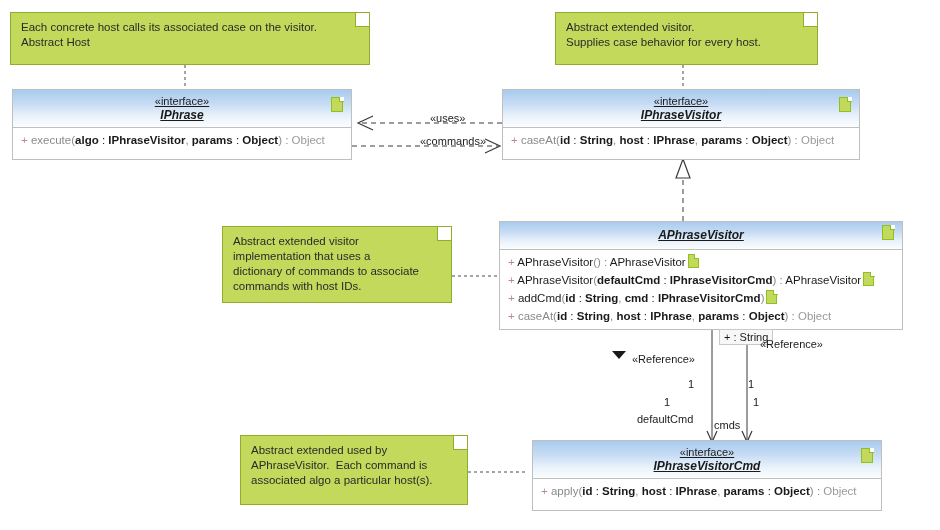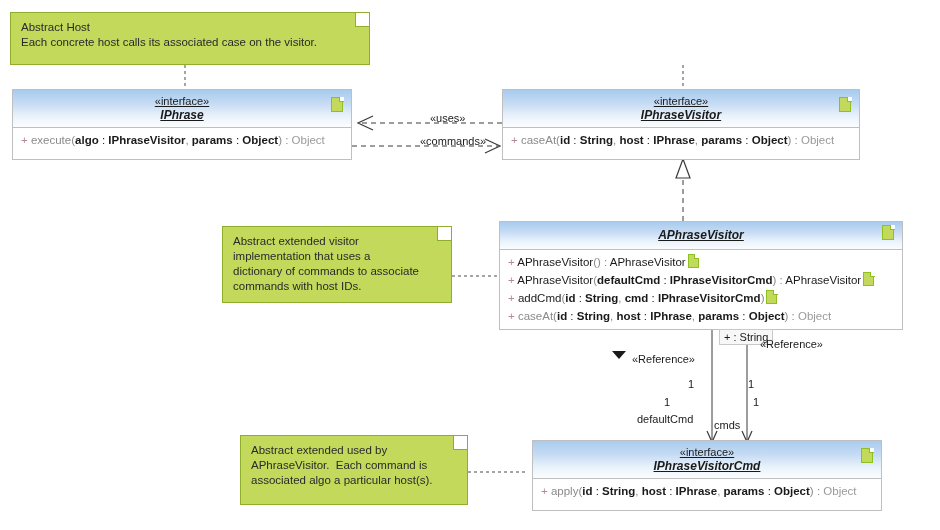--- a/index.html
+++ b/index.html
@@ -150,24 +150,30 @@
 
     <line x1="747" y1="330" x2="747" y2="440" stroke="#3a3a3a" stroke-width="1"></line>
     <polyline points="742,431 747,442 752,431" fill="none" stroke="#3a3a3a" stroke-width="1.2"></polyline>
 
     <polygon points="612,351 626,351 619,359" fill="#1a1a1a"></polygon>
   </svg>
 
   <div class="note" style="left:10px;top:12px;width:360px;height:53px;">
     <div class="foldtri"></div>
     <div class="fold"></div>
+    <div class="note-line">Each concrete host calls its associated case on the visitor.</div>
     <div class="note-line">Abstract Host</div>
-    <div class="note-line">Each concrete host calls its associated case on the visitor.</div>
-  </div>
-
+  </div>
+
+  <div class="note" style="left:555px;top:12px;width:263px;height:53px;">
+    <div class="foldtri"></div>
+    <div class="fold"></div>
+    <div class="note-line">Abstract extended visitor.</div>
+    <div class="note-line">Supplies case behavior for every host.</div>
+  </div>
 
   <div class="uclass" style="left:12px;top:89px;width:340px;height:71px;">
     <div class="uhead">
       <span class="stereo">«interface»</span>
       <span class="cname">IPhrase</span>
       <span class="headicon">
         <span class="docicon" style="margin:0;width:12px;height:15px;"><i></i></span>
       </span>
     </div>
     <div class="ubody">

